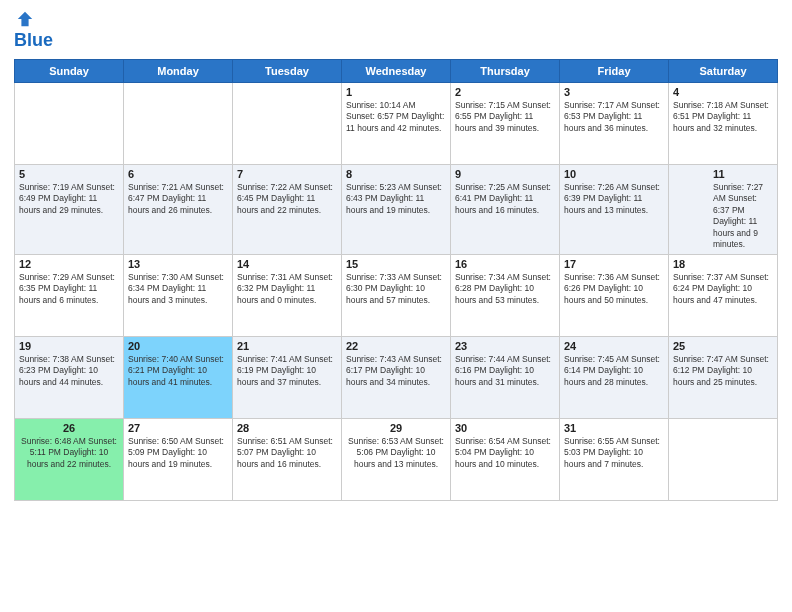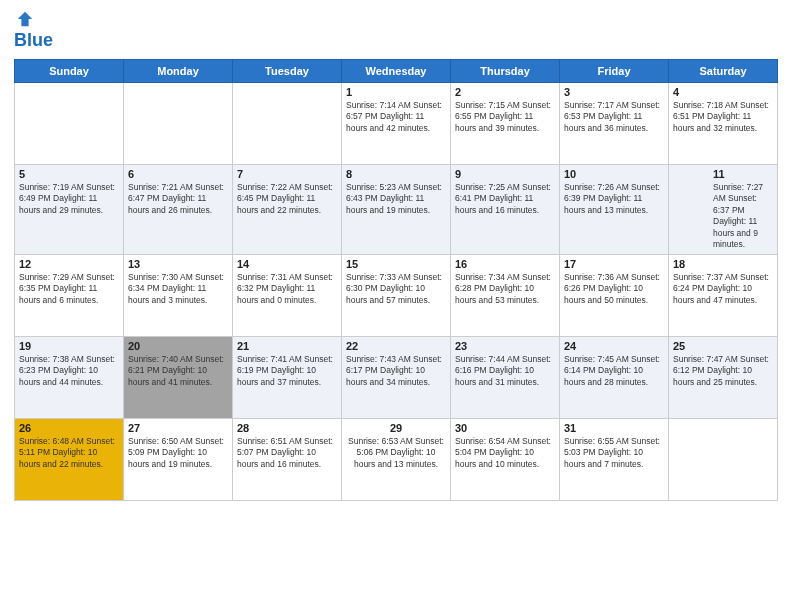--- a/index.html
+++ b/index.html
@@ -124,21 +124,21 @@
           <th>Saturday</th>
         </tr>
     </thead>
     <tbody id="calendar-body">
     <tr>
           <td class="empty"></td>
           <td class="empty"></td>
           <td class="empty"></td>
           <td style="background: rgb(255, 255, 255);">
             <span class="day-num">1</span>
-            <div class="day-info">Sunrise: 7:14 AM
+            <div class="day-info">Sunrise: 10:14 AM
 Sunset: 6:57 PM
 Daylight: 11 hours and 42 minutes.</div>
           </td>
           <td style="background: rgb(255, 255, 255);">
             <span class="day-num">2</span>
             <div class="day-info">Sunrise: 7:15 AM
 Sunset: 6:55 PM
 Daylight: 11 hours and 39 minutes.</div>
           </td>
           <td style="background: rgb(255, 255, 255);">
@@ -242,21 +242,21 @@
 Daylight: 10 hours and 47 minutes.</div>
           </td>
         </tr>
         <tr>
           <td style="background: rgb(238, 242, 248);">
             <span class="day-num">19</span>
             <div class="day-info">Sunrise: 7:38 AM
 Sunset: 6:23 PM
 Daylight: 10 hours and 44 minutes.</div>
           </td>
-          <td style="background: #a3a3a3; margin-top: 27px;">
+          <td style="background: #7dd3fc; margin-top: 27px;">
             <span class="day-num">20</span>
             <div class="day-info">Sunrise: 7:40 AM
 Sunset: 6:21 PM
 Daylight: 10 hours and 41 minutes.</div>
           </td>
           <td style="background: rgb(238, 242, 248);">
             <span class="day-num">21</span>
             <div class="day-info">Sunrise: 7:41 AM
 Sunset: 6:19 PM
 Daylight: 10 hours and 37 minutes.</div>
@@ -280,21 +280,21 @@
 Daylight: 10 hours and 28 minutes.</div>
           </td>
           <td style="background: rgb(238, 242, 248);">
             <span class="day-num">25</span>
             <div class="day-info">Sunrise: 7:47 AM
 Sunset: 6:12 PM
 Daylight: 10 hours and 25 minutes.</div>
           </td>
         </tr>
         <tr>
-          <td style="background: #eab308;">
+          <td style="background: #86efac; text-align: center;">
             <span class="day-num">26</span>
             <div class="day-info">Sunrise: 6:48 AM
 Sunset: 5:11 PM
 Daylight: 10 hours and 22 minutes.</div>
           </td>
           <td style="background: rgb(255, 255, 255);">
             <span class="day-num">27</span>
             <div class="day-info">Sunrise: 6:50 AM
 Sunset: 5:09 PM
 Daylight: 10 hours and 19 minutes.</div>

